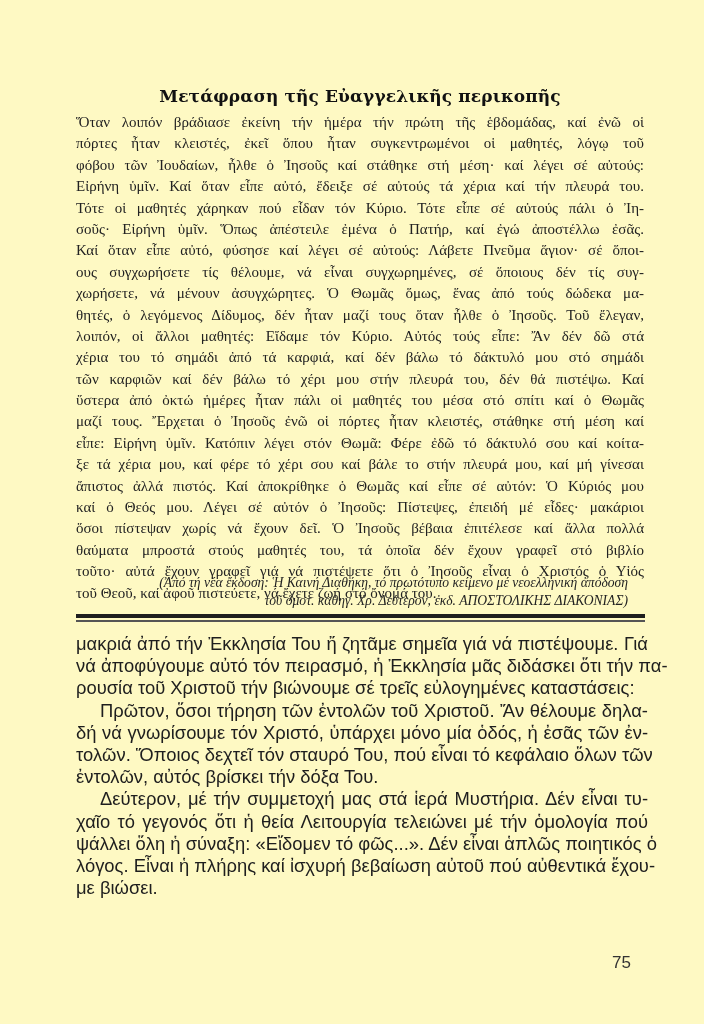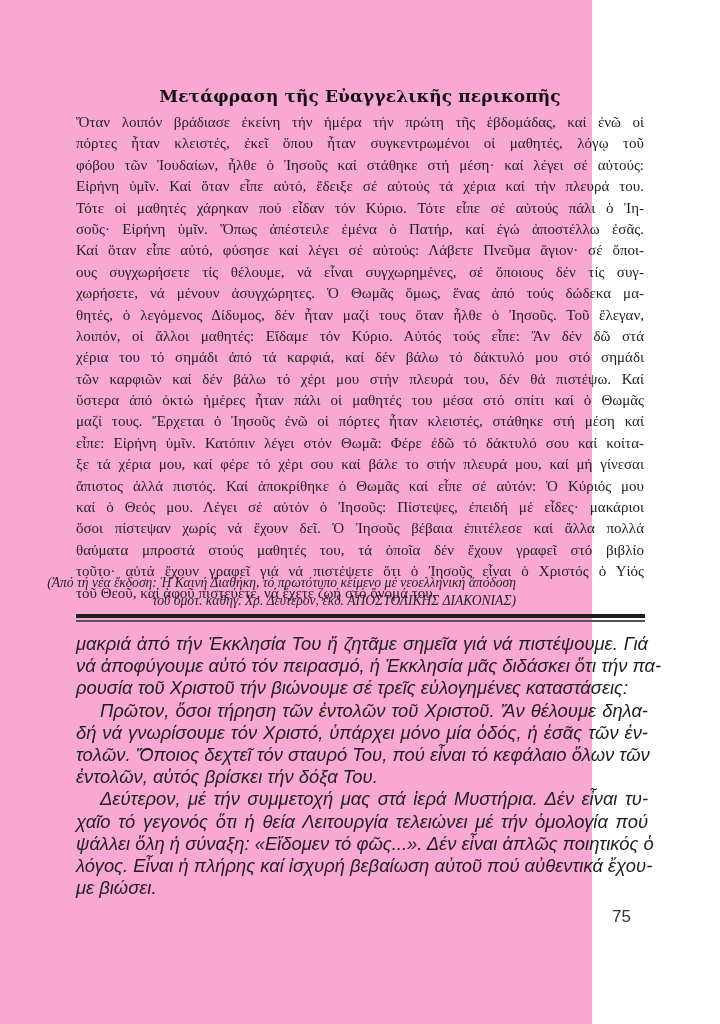--- a/index.html
+++ b/index.html
@@ -10,23 +10,23 @@
   body {
     width: 720px;
     height: 1024px;
     position: relative;
     overflow: hidden;
     color: #1a1a1a;
   }
   .page {
     position: absolute;
     left: 0; top: 0;
-    width: 592px;
+    width: 704px;
     height: 1024px;
-    background: #f9a8d4;
+    background: #fef9c3;
   }
   .title {
     position: absolute;
     left: 0;
     width: 720px;
     top: 86px;
     text-align: center;
     font-family: "DejaVu Serif", "Liberation Serif", serif;
     font-weight: bold;
     font-size: 17px;
@@ -90,28 +90,27 @@
     font-size: 18.4px;
     line-height: 22.2px;
     color: #1e1e1e;
   }
   .body-text .ln {
     display: block;
     white-space: nowrap;
     text-align: justify;
     text-align-last: justify;
     height: 22.2px;
-    font-style: italic;
   }
   .body-text .ln.last { text-align-last: left; }
   .body-text .ln.indent { padding-left: 24px; }
   .page-number {
     position: absolute;
     left: 612px;
-    top: 907px;
+    top: 953px;
     font-family: "Liberation Sans", "DejaVu Sans", sans-serif;
     font-size: 17px;
     color: #333;
   }
 </style>
 </head>
 <body>
 
 <div class="page">
 

